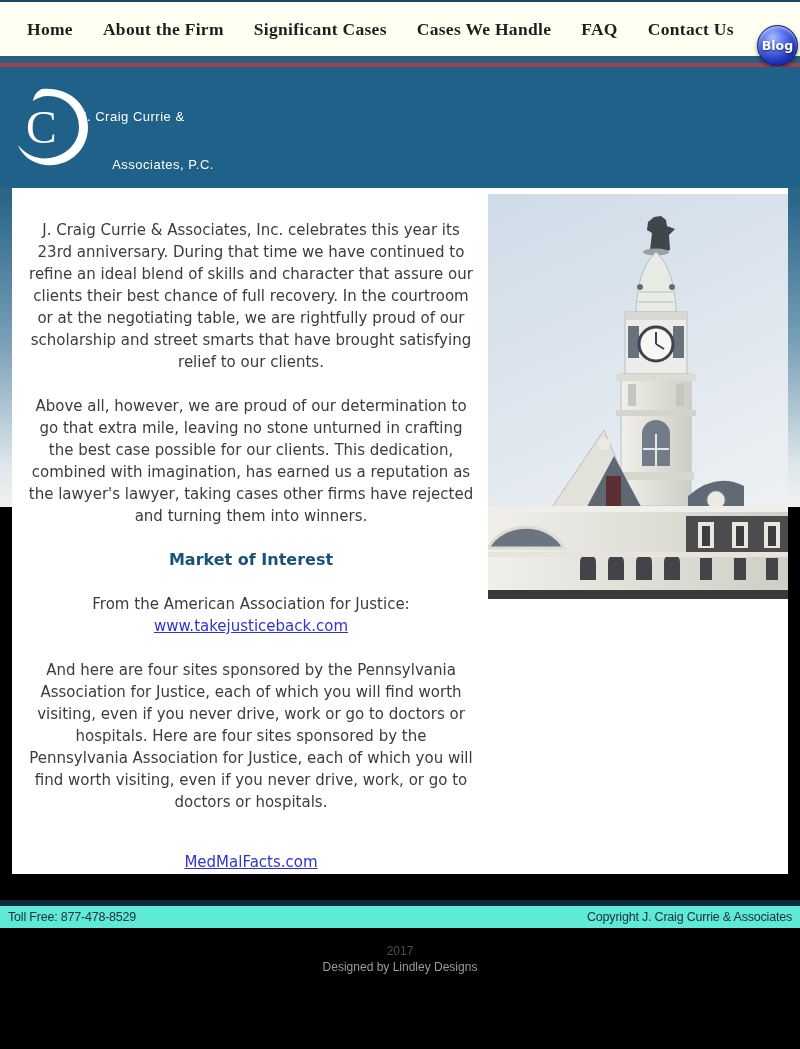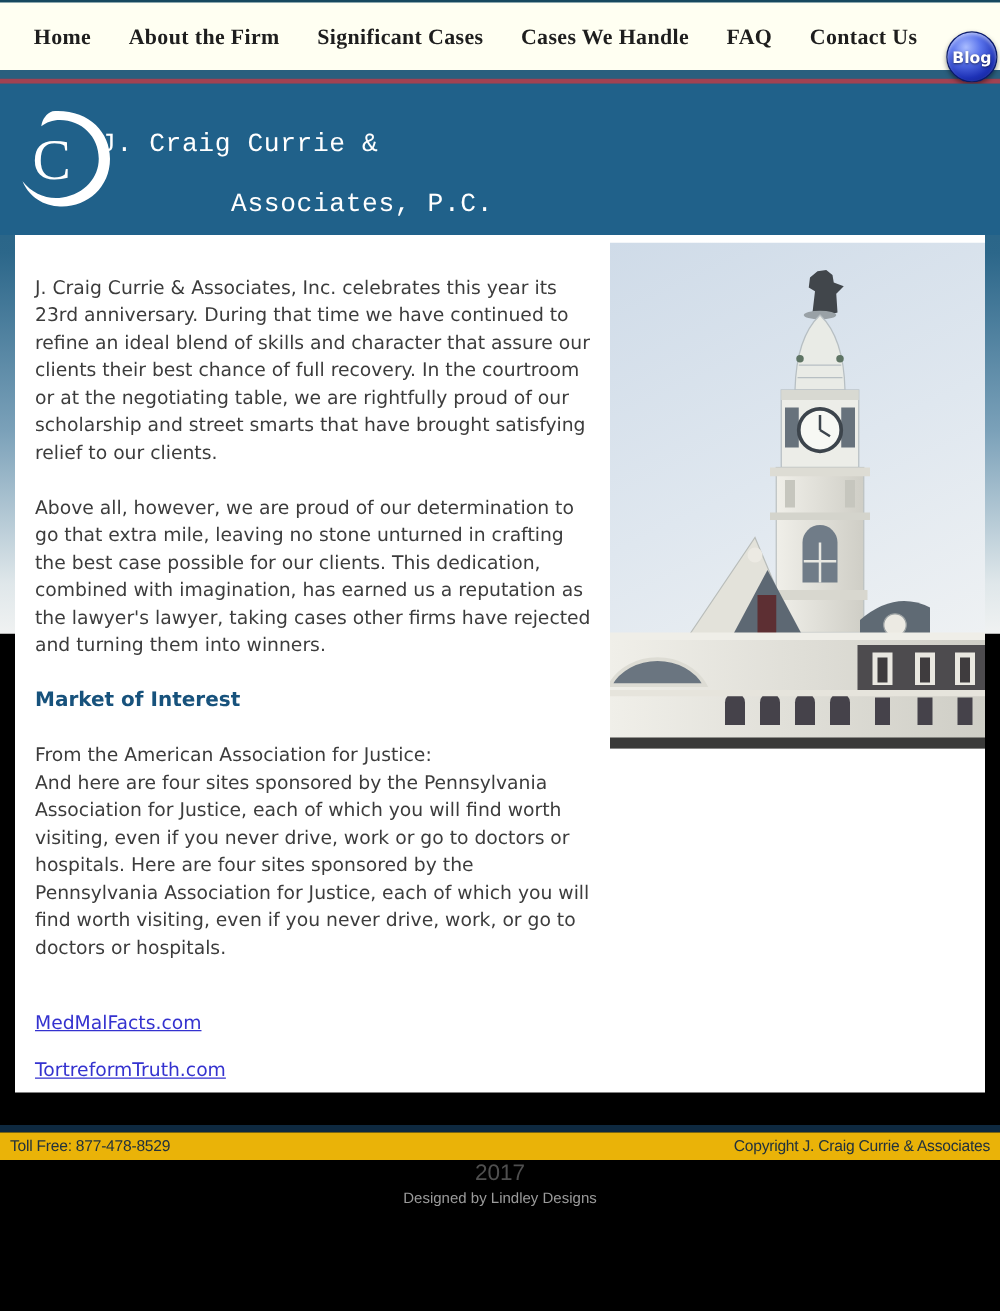--- a/index.html
+++ b/index.html
@@ -23,45 +23,45 @@
     color:#fff; font-size:12.5px; font-weight:700; display:flex; align-items:center; justify-content:center; cursor:pointer;
     text-shadow:0 1px 2px rgba(0,0,0,.6); }
 
   .bar-teal { height:7px; background:#2a5f7e; }
   .bar-red  { height:4px; background:#a14253; }
 
   
   .masthead { height:121px; background:#20618a; position:relative; }
   .firm-logo { position:absolute; left:12px; top:18px; width:82px; height:84px; }
   .firm-name { position:absolute; left:80px; top:38px; color:#fff;
-    font-family:Liberation Mono, monospace; font-size:21px; line-height:24px; letter-spacing:.5px; white-space:pre; }
+    font-family:Liberation Sans, sans-serif; font-size:13px; line-height:24px; letter-spacing:.5px; white-space:pre; }
 
   
   .banner { margin:0 12px; height:84px; background:#0e3c67; border-radius:14px 14px 0 0;
     display:flex; align-items:center; justify-content:center; }
   .banner-title { color:#b5cbdc; font-size:21px; letter-spacing:2.6px; word-spacing:4px;
     text-shadow:1px 2px 2px rgba(0,0,0,.65); white-space:nowrap; }
 
   
-  .content { margin:0 12px; height:686px; background:#fff; position:relative; overflow:hidden; }
+  .content { margin:0 12px; height:686px; background:#fff; position:relative; overflow:hidden;text-align:center; }
   .photo { position:absolute; top:6px; right:0; width:300px; height:405px; }
   .text-col { width:462px; padding:31px 0 0 16px; font-size:15px; line-height:22px; color:#3c3c3c; }
   .text-col p { margin:0 0 22px 0; }
   .links-heading { color:#17527c; font-weight:700; font-size:16px; margin:2px 0 22px; }
   .text-col a { color:#3432cf; text-decoration:underline; cursor:pointer; }
   .aaj-intro { margin-bottom:0 !important; }
   .site-links { line-height:22px; }
   .site-links a { display:inline-block;margin-top:16px; }
 
   
   .footer-spacer { height:26px; }
   .footer-navy { height:6px; background:#0e2940; }
-  .footer-bar { height:22px; background:#eab308; display:flex; align-items:center; justify-content:space-between;
+  .footer-bar { height:22px; background:#5eead4; display:flex; align-items:center; justify-content:space-between;
     padding:0 8px; font-family:"Liberation Sans", sans-serif; font-size:12.5px; letter-spacing:-.2px; color:#22323c; }
-  .footer-year { margin-top:0; text-align:center; font-family:"Liberation Sans", sans-serif; font-size:18px; color:#4f4f4f; }
+  .footer-year { margin-top:16px; text-align:center; font-family:"Liberation Sans", sans-serif; font-size:12px; color:#4f4f4f; }
   .footer-designed { margin-top:2px; text-align:center; font-family:"Liberation Sans", sans-serif; font-size:12px; color:#9b9b9b; }
   .footer-designed a { color:#9b9b9b; cursor:pointer; }
 </style>
 </head>
 <body>
 
 <div class="page">
   <div class="bg-gradient"></div>
 
   <div class="layer">
@@ -162,20 +162,21 @@
         </g>
         <rect x="0" y="358" width="300" height="5" fill="#e6e4dc"></rect>
         <rect x="0" y="396" width="300" height="9" fill="#3a3a39"></rect>
       </svg>
 
       <div class="text-col">
         <p>J. Craig Currie &amp; Associates, Inc. celebrates this year its 23rd anniversary. During that time we have continued to refine an ideal blend of skills and character that assure our clients their best chance of full recovery. In the courtroom or at the negotiating table, we are rightfully proud of our scholarship and street smarts that have brought satisfying relief to our clients.</p>
         <p>Above all, however, we are proud of our determination to go that extra mile, leaving no stone unturned in crafting the best case possible for our clients. This dedication, combined with imagination, has earned us a reputation as the lawyer's lawyer, taking cases other firms have rejected and turning them into winners.</p>
         <div class="links-heading">Market of Interest</div>
         <p class="aaj-intro">From the American Association for Justice:</p>
+        <p><a>www.takejusticeback.com</a></p>
         <p>And here are four sites sponsored by the Pennsylvania Association for Justice, each of which you will find worth visiting, even if you never drive, work or go to doctors or hospitals. Here are four sites sponsored by the Pennsylvania Association for Justice, each of which you will find worth visiting, even if you never drive, work, or go to doctors or hospitals.</p>
         <div class="site-links">
           <a>MedMalFacts.com</a><br>
           <a>TortreformTruth.com</a><br>
           <br>
           
         </div>
       </div>
     </main>
 

